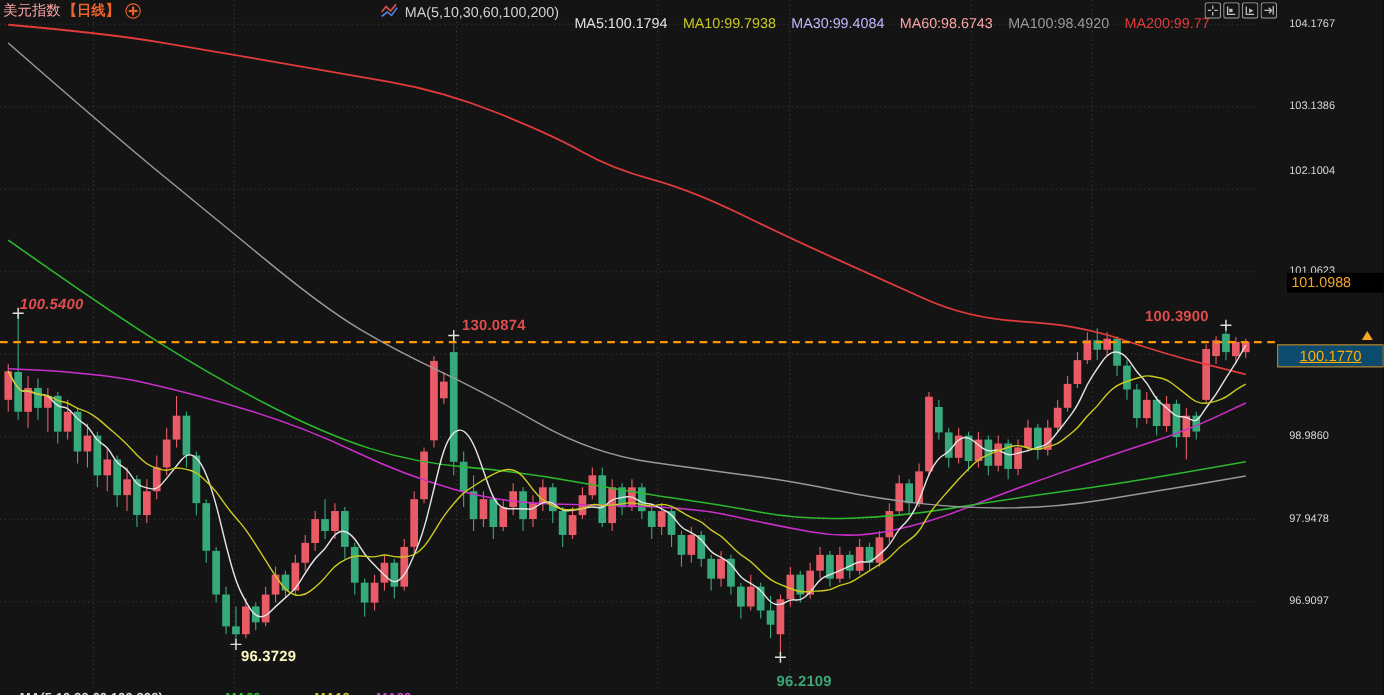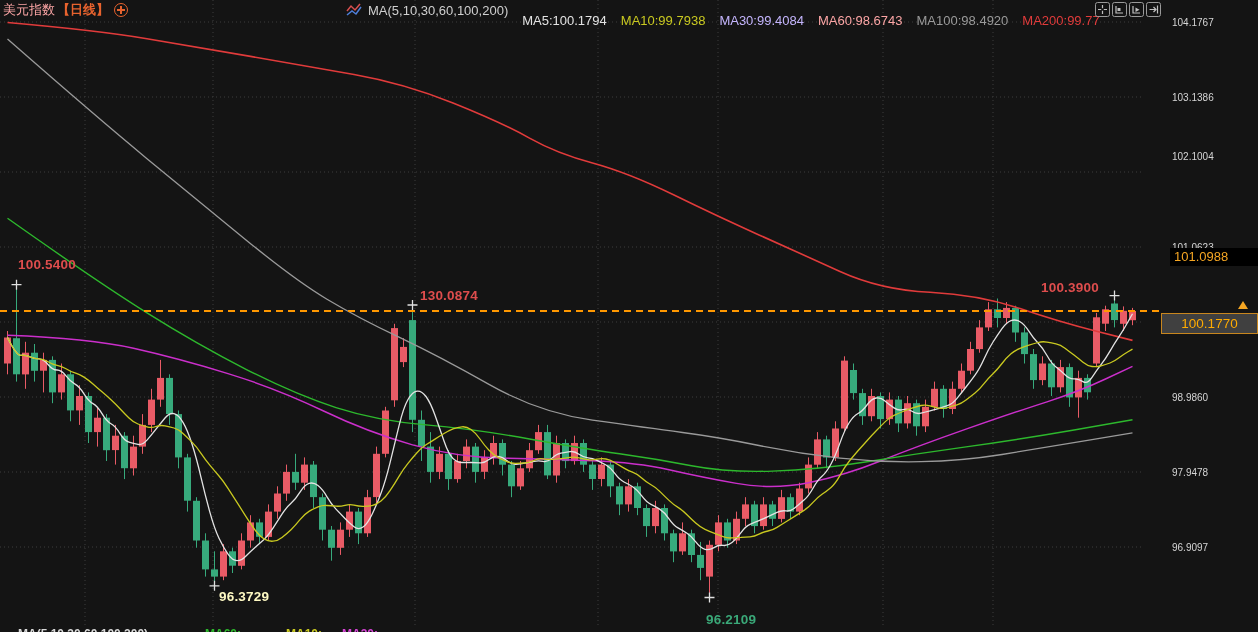--- a/index.html
+++ b/index.html
@@ -19,23 +19,23 @@
   .zz-ico{margin-left:218px;display:inline-flex;}
   .ma-params{color:#d0d0d0;margin-left:6px;}
   .ma-item{margin-left:14px;}
   
   .toolbar{position:absolute;left:1095px;top:2px;display:flex;gap:2px;z-index:6;}
   .tb-btn{width:15px;height:15px;display:inline-flex;cursor:pointer;}
   
   .ylab{position:absolute;left:1172px;transform:translateY(-50%);font-size:10px;color:#d5d5d5;z-index:2;}
   .hi-box{position:absolute;left:1170px;top:248px;width:88px;height:18px;background:#000;color:#f5a623;
           font-size:13px;line-height:18px;padding-left:4px;z-index:3;}
-  .cur-badge{position:absolute;left:1161px;top:313px;width:95px;height:19px;background:#404040;
+  .cur-badge{position:absolute;left:1161px;top:313px;width:95px;height:19px;background:#0c4a6e;
              border:1px solid #c8861e;color:#ffab00;font-size:13.5px;line-height:19px;
-             text-align:center;z-index:4;}
+             text-align:center;z-index:4;text-decoration:underline;}
   .cur-arrow{position:absolute;left:1238px;top:301px;width:0;height:0;border-left:5px solid transparent;
              border-right:5px solid transparent;border-bottom:8px solid #f5a623;z-index:4;}
   .ann{position:absolute;font-size:13.5px;font-weight:bold;z-index:2;letter-spacing:.2px;}
   .watermark{position:absolute;left:1131px;top:579px;font-size:27px;color:#d8d8d8;
              letter-spacing:7px;z-index:1;}
   .bstrip{position:absolute;left:0;top:628px;width:1258px;height:4px;overflow:hidden;z-index:5;}
   .bstrip span{position:absolute;top:0;font-size:12px;font-weight:bold;line-height:12px;}
 </style>
 </head>
 <body>
@@ -387,21 +387,21 @@
       <div class="ylab" style="top: 397px;">98.9860</div>
       <div class="ylab" style="top: 472px;">97.9478</div>
       <div class="ylab" style="top: 547px;">96.9097</div>
     </div>
 
   <div class="hi-box">101.0988</div>
   <div class="cur-arrow"></div>
   <div class="cur-badge">100.1770</div>
 
   <div id="annotations">
-      <div class="ann" style="left: 18px; top: 257px; color: rgb(222, 77, 77);">100.5400</div>
+      <div class="ann" style="left: 18px; top: 269px; color: rgb(222, 77, 77); font-style: italic;">100.5400</div>
       <div class="ann" style="left: 420px; top: 288px; color: rgb(222, 77, 77);">130.0874</div>
       <div class="ann" style="left: 1041px; top: 280px; color: rgb(222, 77, 77);">100.3900</div>
       <div class="ann" style="left: 219px; top: 589px; color: #fef9c3;">96.3729</div>
       <div class="ann" style="left: 706px; top: 600px; color: rgb(58, 168, 120); margin-top: 12px;">96.2109</div>
     </div>
 
   <div class="bstrip" id="bstrip">
       <span style="left: 18px; color: rgb(216, 216, 216);">MA(5,10,30,60,100,200)</span>
       <span style="left: 205px; color: rgb(45, 184, 45);">MA60:</span>
       <span style="left: 286px; color: rgb(201, 201, 32);">MA10:</span>

